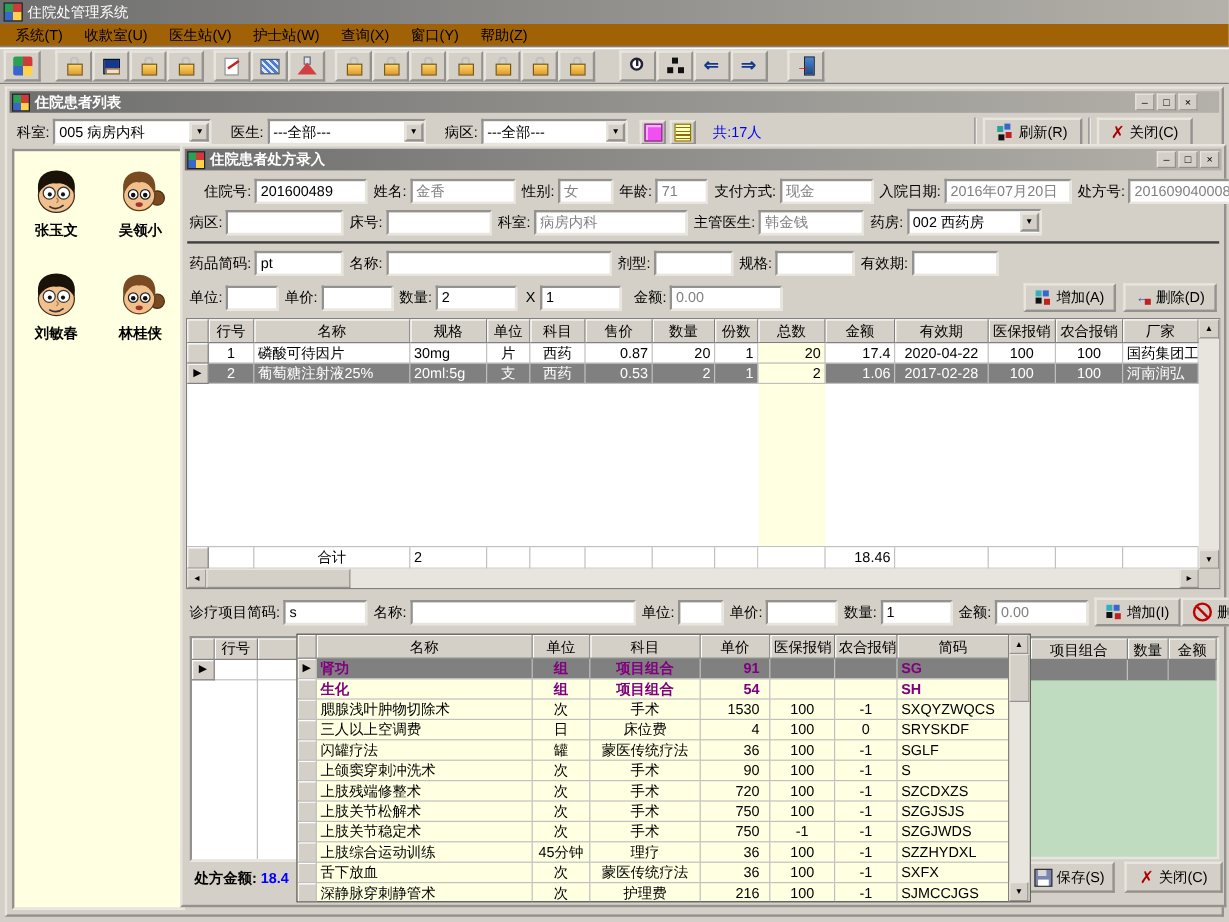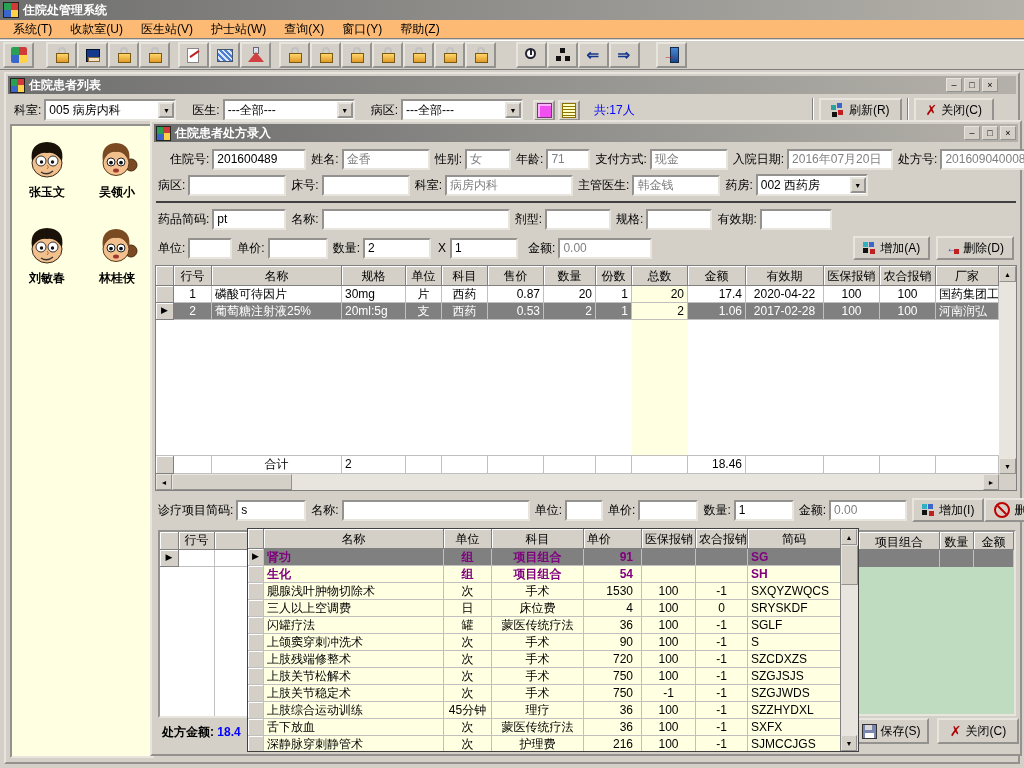--- a/index.html
+++ b/index.html
@@ -23,23 +23,23 @@
   
   .w28{width:28px}.w34{width:34px}.w36{width:36px}.w50{width:50px}
   .w56{width:56px}.w58{width:58px}.w60{width:60px}.w62{width:62px}.w64{width:64px}.w68{width:68px}.w78{width:78px}.w84{width:84px}.w88{width:88px}.w96{width:96px}.w100{width:100px}
   .w108{width:108px}.w118{width:118px}.w146{width:146px}.w178{width:178px}
 
   
   .app-titlebar{position:absolute;left:0;top:0;width:100%;height:20px;
     background:linear-gradient(90deg,#6f6f6f,#b4b1aa);display:flex;align-items:center;padding-left:3px;box-sizing:border-box;}
   .app-ico{width:14px;height:14px;margin-right:4px;flex:0 0 auto;
     background:conic-gradient(#d23a3a 0 25%,#ffd24a 0 50%,#3a66cc 0 75%,#2aa055 0);border:1px solid #222;}
-  .app-title{color:#fff;font-weight:bold;}
-  
-  .menubar{position:absolute;left:0;top:20px;width:100%;height:19px;background:#fdba74;
+  .app-title{color:#fff;font-weight:normal;}
+  
+  .menubar{position:absolute;left:0;top:20px;width:100%;height:19px;background:#a16207;
     border-bottom:1px solid #808080;display:flex;align-items:center;padding-left:4px;box-sizing:border-box;}
   .menu-item{padding:2px 9px;}
   
   .toolbar{position:absolute;left:0;top:40px;width:100%;height:30px;background:#d4d0c8;
     border-top:1px solid #fff;border-bottom:1px solid #808080;display:flex;align-items:center;padding:1px 3px;box-sizing:border-box;}
   .tb-btn{width:31px;height:26px;border:2px outset #e8e5de;background:#d4d0c8;display:flex;align-items:center;justify-content:center;padding:0;}
   .tb-btn:nth-child(2){margin-left:12px;}
   .tb-btn:nth-child(6){margin-left:8px;}
   .tb-btn:nth-child(9){margin-left:8px;}
   .tb-btn:nth-child(16){margin-left:20px;}
@@ -685,21 +685,21 @@
     </div>
   </div>
 
   <div class="popup">
     <div class="pp-inner">
       <div class="pp-row pp-head">
         <div class="pp-c p-sel selcell"></div>
         <div class="pp-c p-name">名称</div>
         <div class="pp-c p-unit">单位</div>
         <div class="pp-c p-subj">科目</div>
-        <div class="pp-c p-price" style="text-align:left;padding-right:3px">单价</div>
+        <div class="pp-c p-price" style="text-align:center;padding-right:3px">单价</div>
         <div class="pp-c p-med">医保报销</div>
         <div class="pp-c p-rur">农合报销</div>
         <div class="pp-c p-code" style="text-align:center">简码</div>
       </div>
       <div style="display:contents">
         <div class="pp-row pp-r sel hl">
             <div class="pp-c p-sel selcell">▶</div>
             <div class="pp-c p-name">肾功</div>
             <div class="pp-c p-unit">组</div>
             <div class="pp-c p-subj">项目组合</div>

